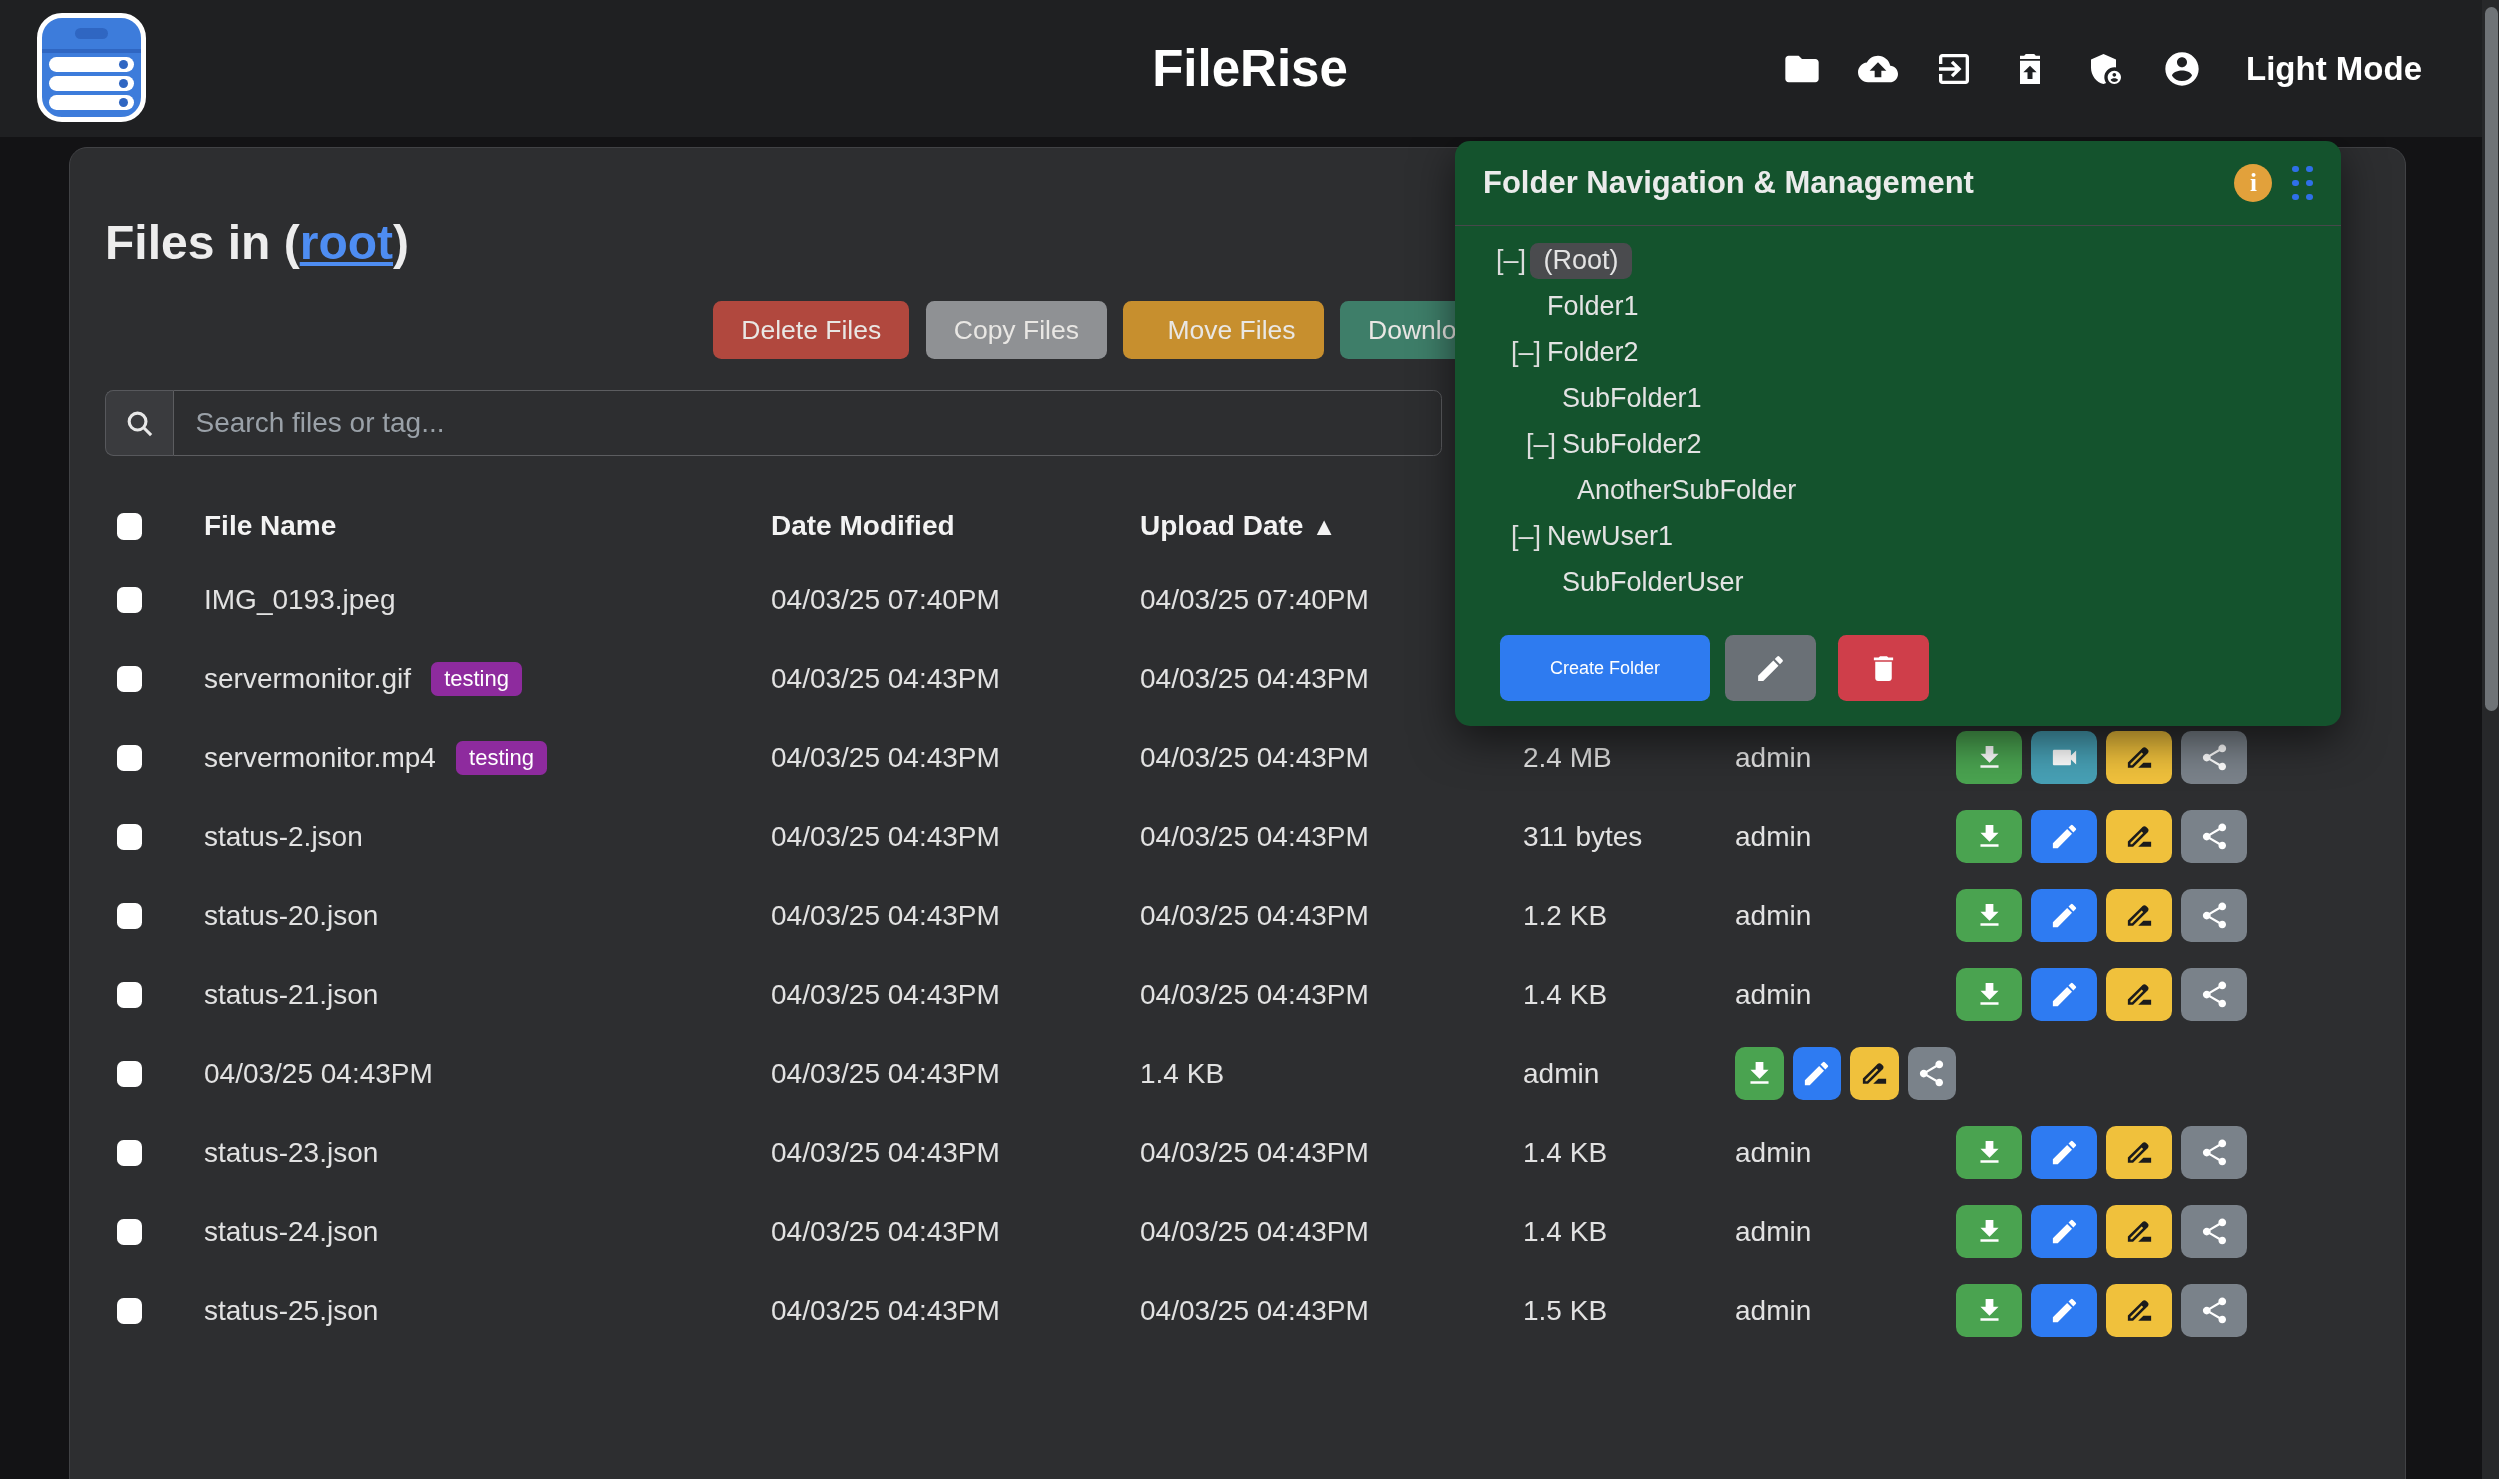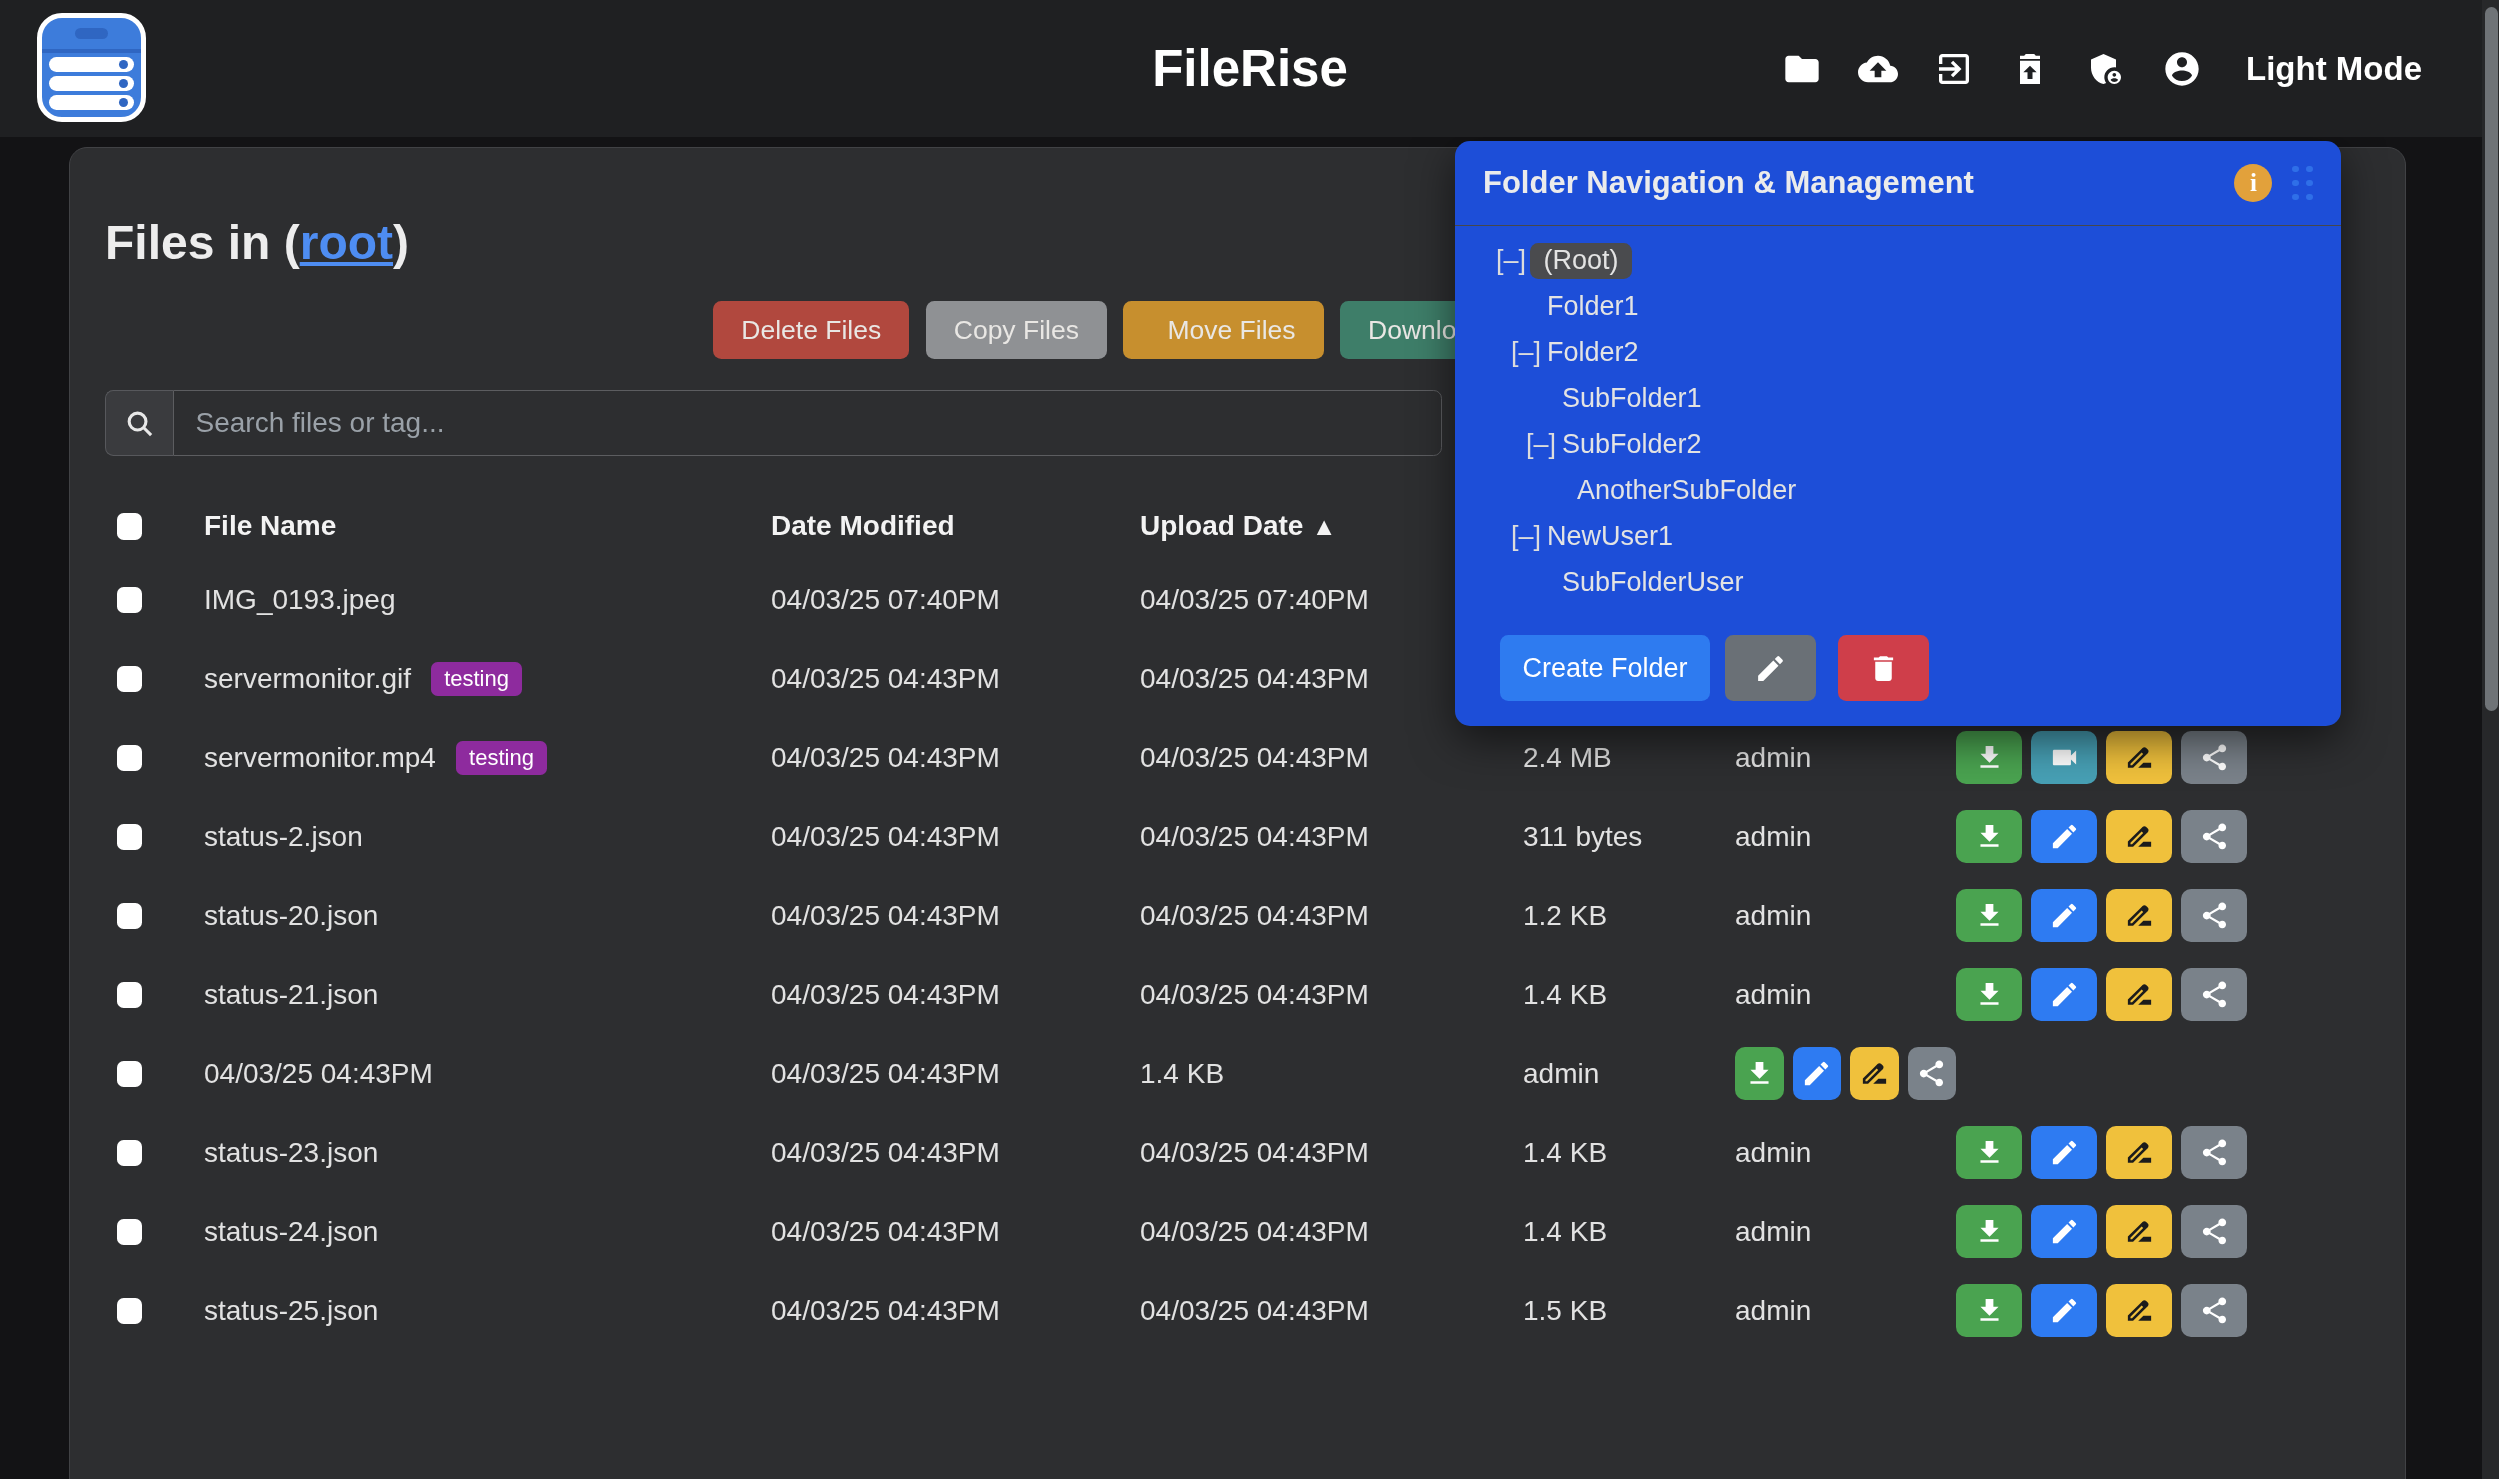--- a/index.html
+++ b/index.html
@@ -60,38 +60,38 @@
        padding:4.1px 13.2px;border-radius:6.6px;}
   .tag:empty{display:none;}
   .sort-tri{font-size:25px;margin-left:8.3px;}
   .actions{display:flex;gap:9px;}
   .act-btn{width:66px;height:53px;border:none;border-radius:10px;display:flex;align-items:center;
            justify-content:center;cursor:pointer;}
   .act-btn svg{width:31px;height:31px;fill:#fff;}
   .act-rename svg{fill:#1c1c1c;}
 
   
-  .folder-panel{position:absolute;left:1455px;top:141px;width:886px;height:585px;background:#1d4ed8;
+  .folder-panel{position:absolute;left:1455px;top:141px;width:886px;height:585px;background:#14532d;
                 border-radius:15px;box-shadow:0 13.2px 43px rgba(0,0,0,.55);z-index:20;box-sizing:border-box;}
   .fp-header{height:84px;display:flex;align-items:center;padding:0 28px;border-bottom:1.7px solid #47484b;}
   .fp-title{font-size:31px;font-weight:bold;color:#ebebeb;flex:1;}
   .info-badge{width:38px;height:38px;border-radius:50%;background:#e2a13b;color:#fff;display:flex;
               align-items:center;justify-content:center;font-size:25px;font-weight:bold;
               font-family:"Liberation Serif",serif;cursor:pointer;}
   .drag-handle{display:grid;grid-template-columns:repeat(2,6.6px);grid-auto-rows:6.6px;gap:7.4px;
                margin-left:20px;cursor:grab;}
   .drag-dot{width:6.6px;height:6.6px;border-radius:50%;background:#2f6fe8;}
   .fp-tree{padding-top:11.6px;}
   .tree-item{display:flex;align-items:center;height:46px;font-size:27px;color:#e3e3e3;cursor:pointer;}
   .tree-toggle{width:36px;flex:none;color:#dcdcdc;}
   .tree-item.no-toggle .tree-toggle{visibility:hidden;}
   .d0{padding-left:41px}.d1{padding-left:56px}.d2{padding-left:71px}.d3{padding-left:86px}
   .tree-label.selected{background:#4a4b4e;border-radius:8.3px;padding:2.5px 13.2px;margin-left:-1.7px;}
   .fp-actions{position:absolute;left:45px;bottom:25px;display:flex;align-items:center;}
-  .create-btn{width:210px;height:66px;background:#2e7bf0;color:#fff;font-size:27px;border:none;
+  .create-btn{width:210px;height:66px;background:#2e7bf0;color:#fff;font-size:18px;border:none;
               border-radius:8.3px;cursor:pointer;}
   .fp-iconbtn{width:91px;height:66px;border:none;border-radius:8.3px;display:flex;align-items:center;
               justify-content:center;cursor:pointer;}
   .fp-iconbtn svg{width:33px;height:33px;fill:#fff;}
   .fp-edit{background:#6a7076;margin-left:15px;}
   .fp-del{background:#cf3e4a;margin-left:21.5px;}
 </style>
 </head>
 <body>
 

